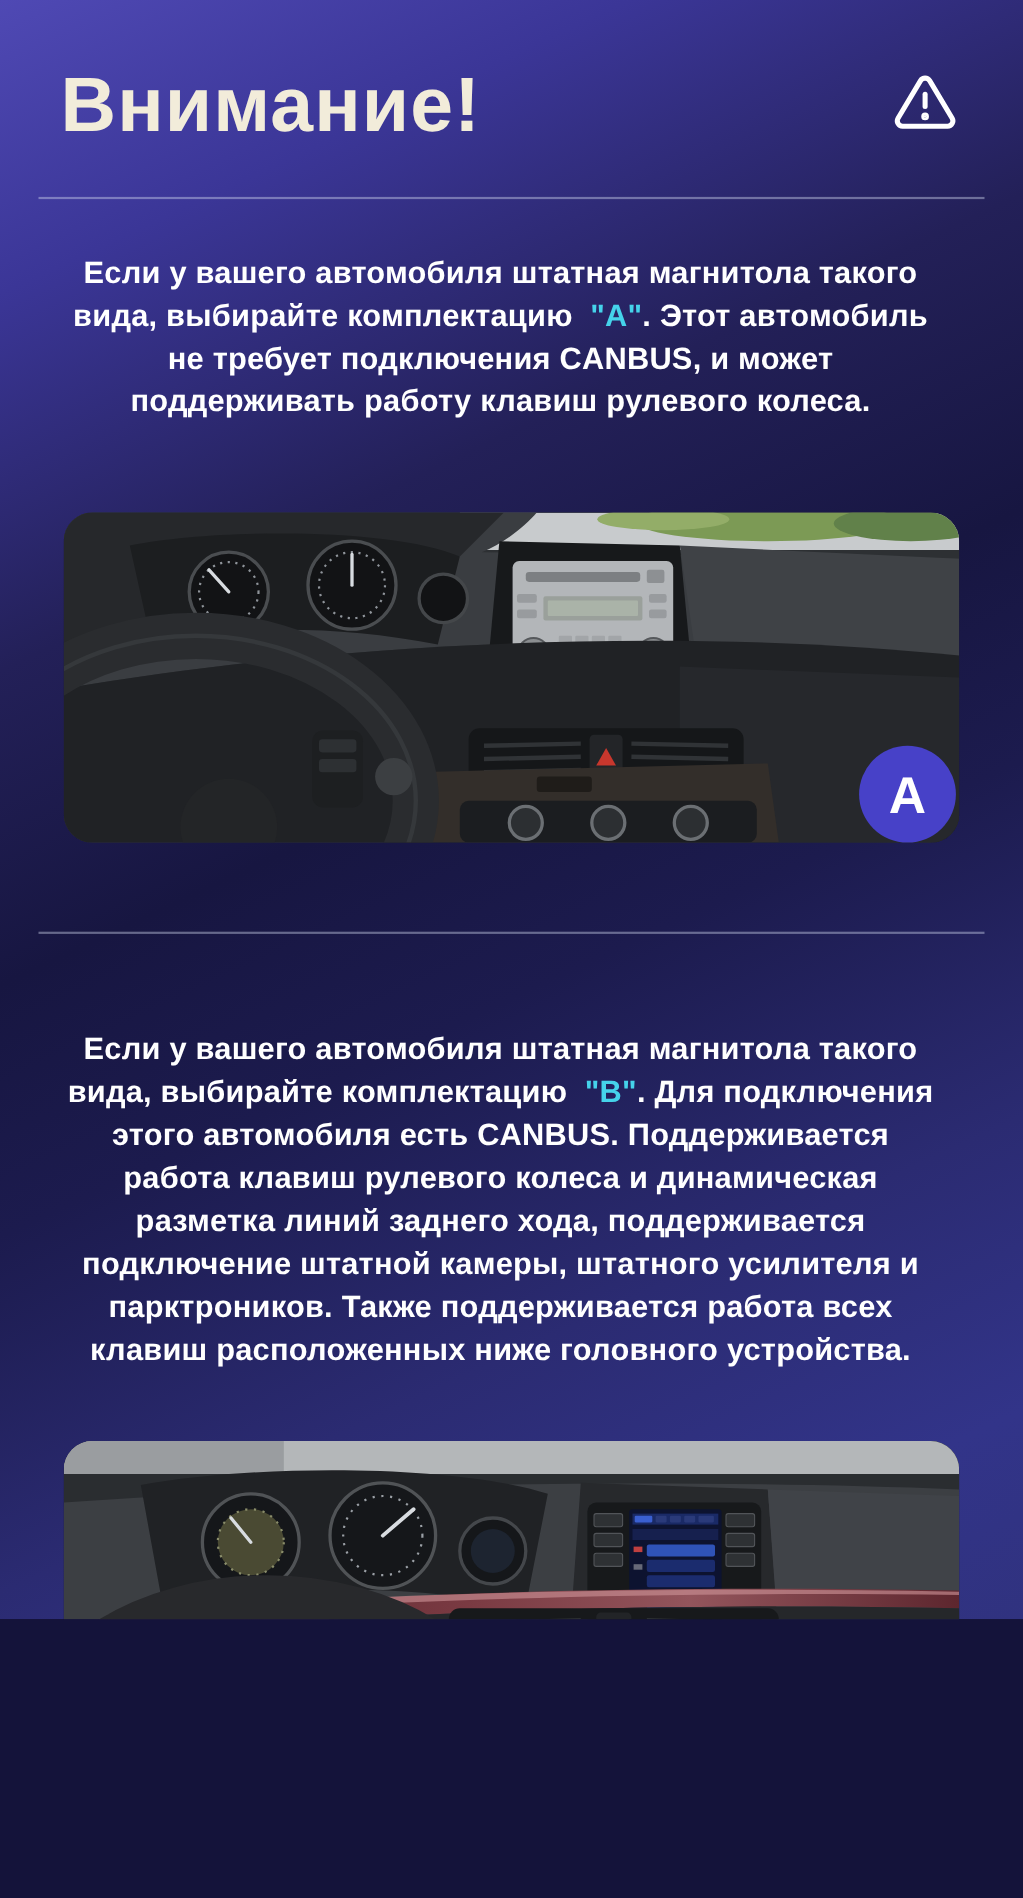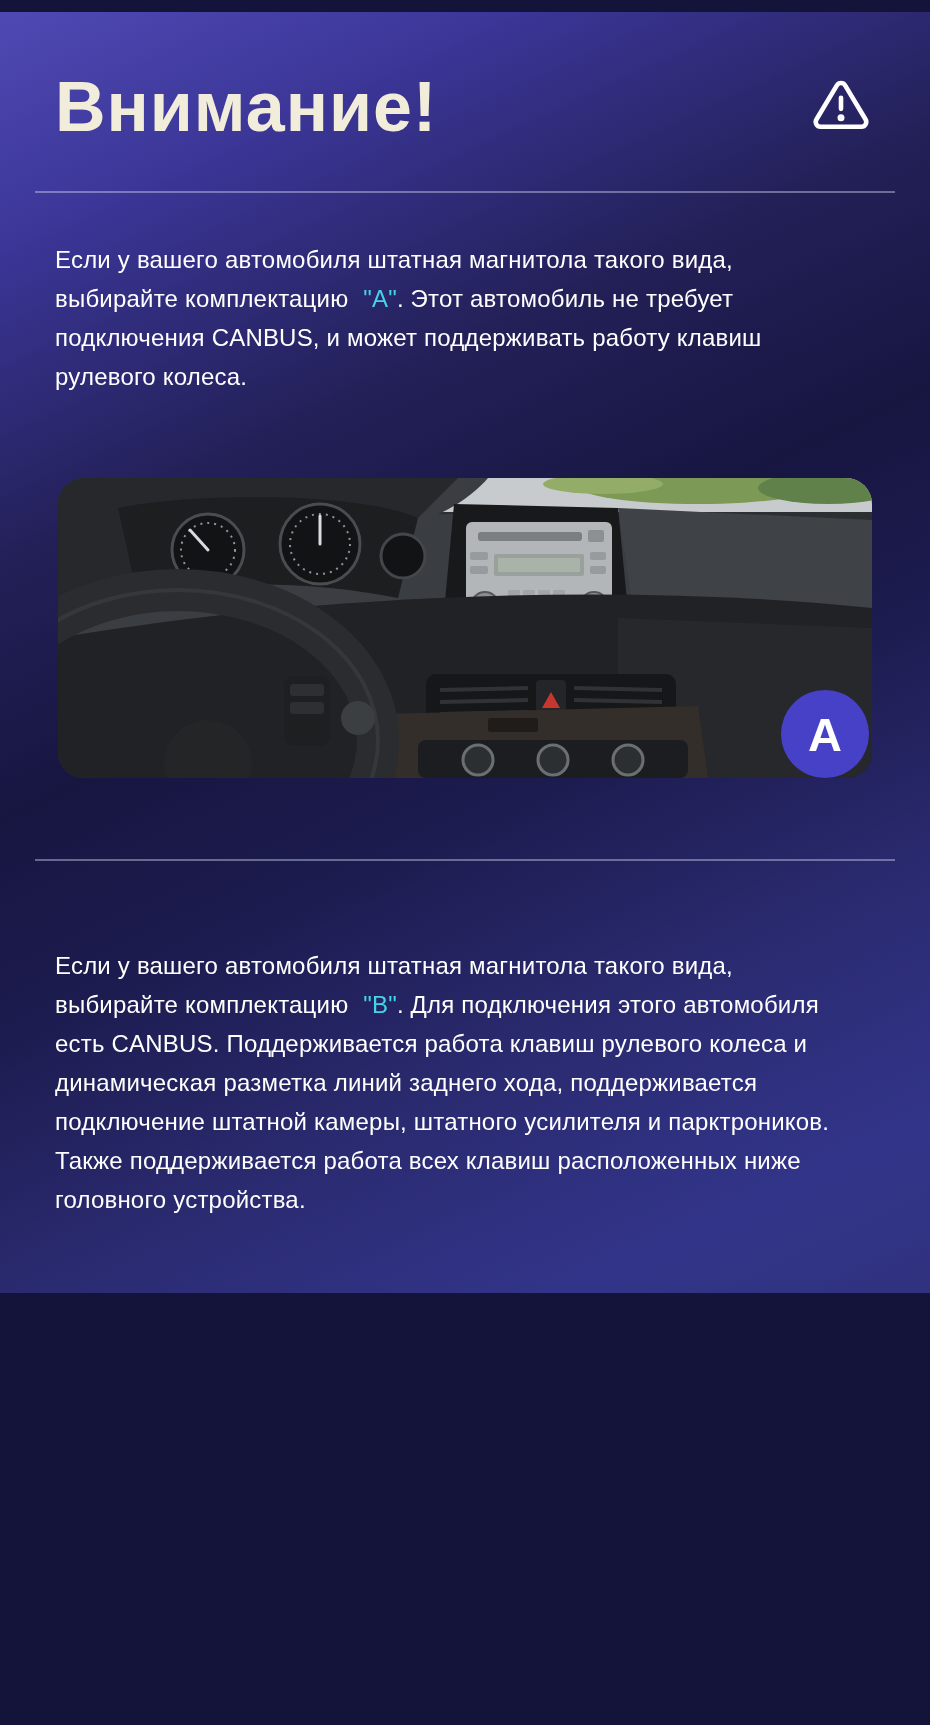--- a/index.html
+++ b/index.html
@@ -1,42 +1,43 @@
 <!DOCTYPE html>
 <html><head>
 <meta charset="utf-8">
 <style>
   * { margin:0; padding:0; box-sizing:border-box; }
   html,body { background:#14133a; }
   .page {
     position:relative;
-    width:930px; height:1281px;
-    margin:12px auto;
+    width:930px; height:1472px;
+    margin:0 auto;
     overflow:hidden;
     font-family:"Liberation Sans", sans-serif;
     background:linear-gradient(155deg,
       #4f49b4 0%, #3b3697 14%, #232058 32%, #171641 47%,
       #1c1b4e 59%, #2b2b72 76%, #323489 90%, #30327f 100%);
+    text-align:center;
   }
   .page-title {
     position:absolute; left:55px; top:60px;
     font-size:70px; font-weight:600; letter-spacing:1px;
     color:#f2ecda; line-height:1;
   }
   .warn-icon { position:absolute; left:812px; top:64px; width:58px; height:58px; }
   .divider {
     position:absolute; left:35px; width:860px; height:2px;
     background:rgba(213,219,240,0.42);
   }
   .divider.d1 { top:179px; }
   .divider.d2 { top:847px; }
   .para {
     position:absolute; left:55px; width:800px;
-    color:#ffffff; font-size:24px; line-height:39px;
-    font-weight:400; letter-spacing:0.2px;
+    color:#ffffff; font-size:28px; line-height:39px;
+    font-weight:700; letter-spacing:0.2px;
   }
   .para.p1 { top:228px; }
   .para.p2 { top:934px; }
   .hl { color:#45d3ea; margin-left:8px; }
   .photo {
     position:absolute; left:58px; width:814px; height:300px;
     border-radius:26px; overflow:hidden; background:#2d3033;
   }
   .photo.pa { top:466px; }
   .photo.pb { top:1310px; }

